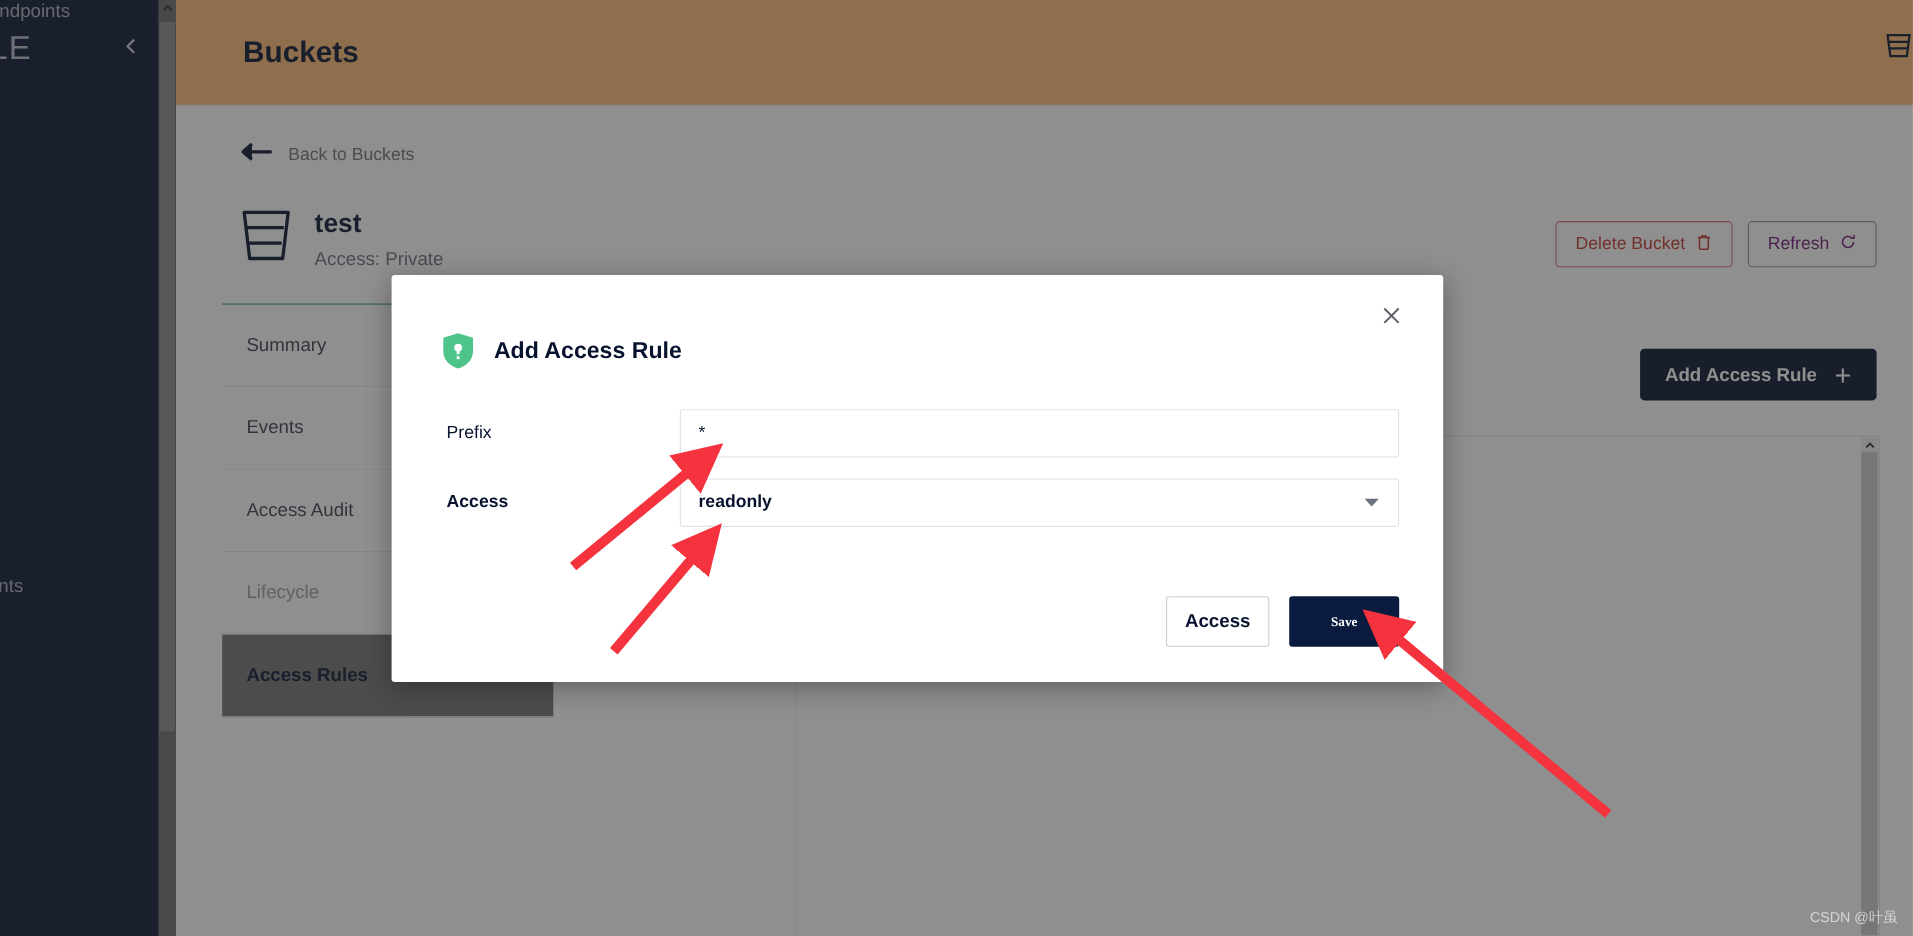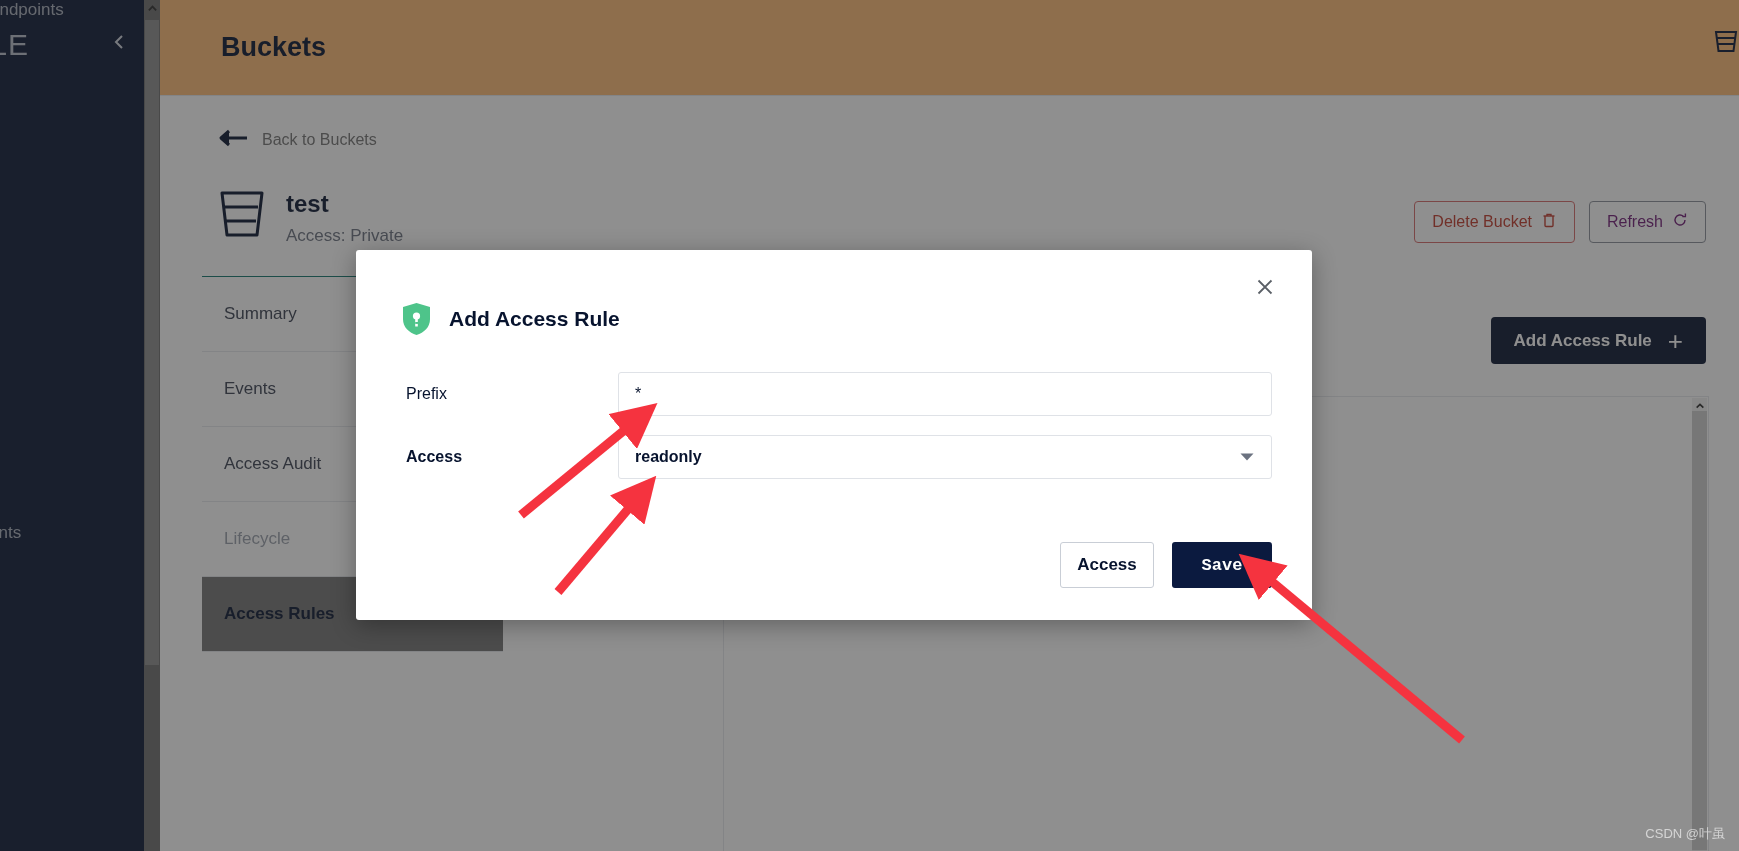--- a/index.html
+++ b/index.html
@@ -326,23 +326,23 @@
     font-size: 17px; font-weight: bold;
     cursor: pointer;
     font-family: "Liberation Sans", sans-serif;
   }
   .btn-save {
     width: 100px; height: 46px;
     border: none;
     border-radius: 3px;
     background: #0b1a3f;
     color: #ffffff;
-    font-size: 17px; font-weight: bold;
+    font-size: 12px; font-weight: bold;
     cursor: pointer;
-    font-family: Liberation Mono, monospace;
+    font-family: Liberation Serif, serif;
   }
 
   
   .annotations {
     position: absolute;
     left: 0; top: 0;
     width: 1739px; height: 851px;
     z-index: 60;
     pointer-events: none;
   }

